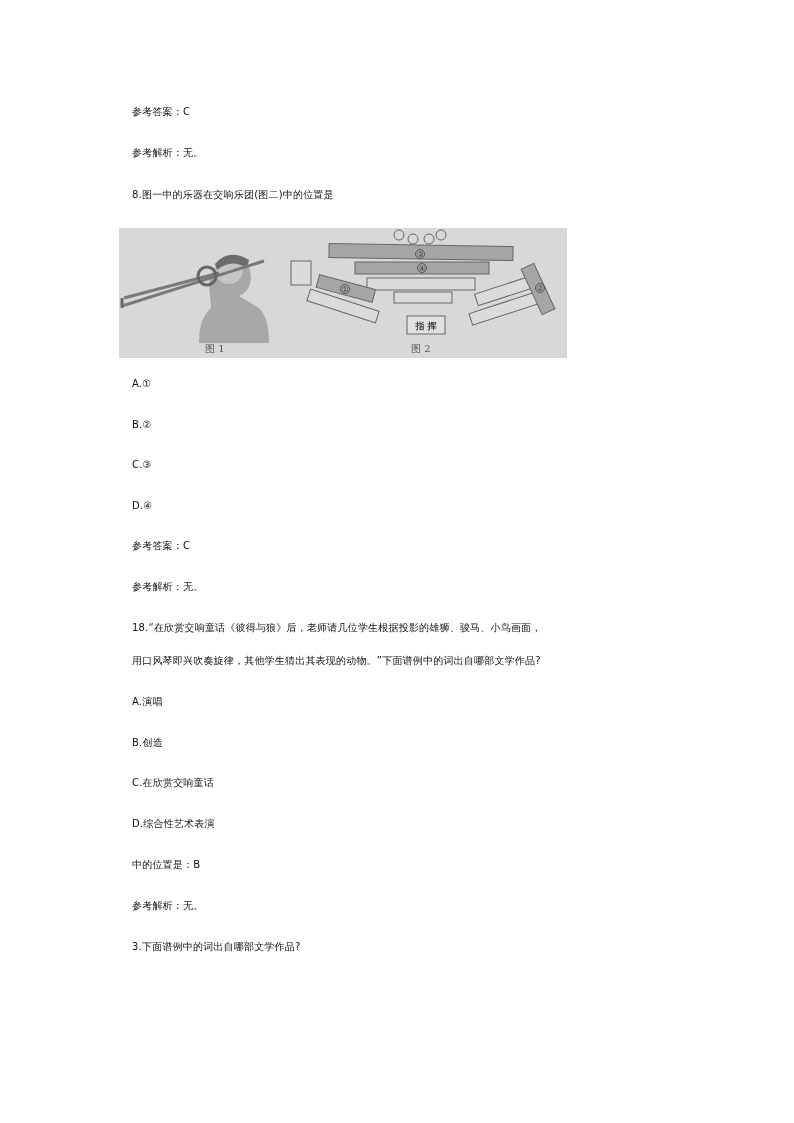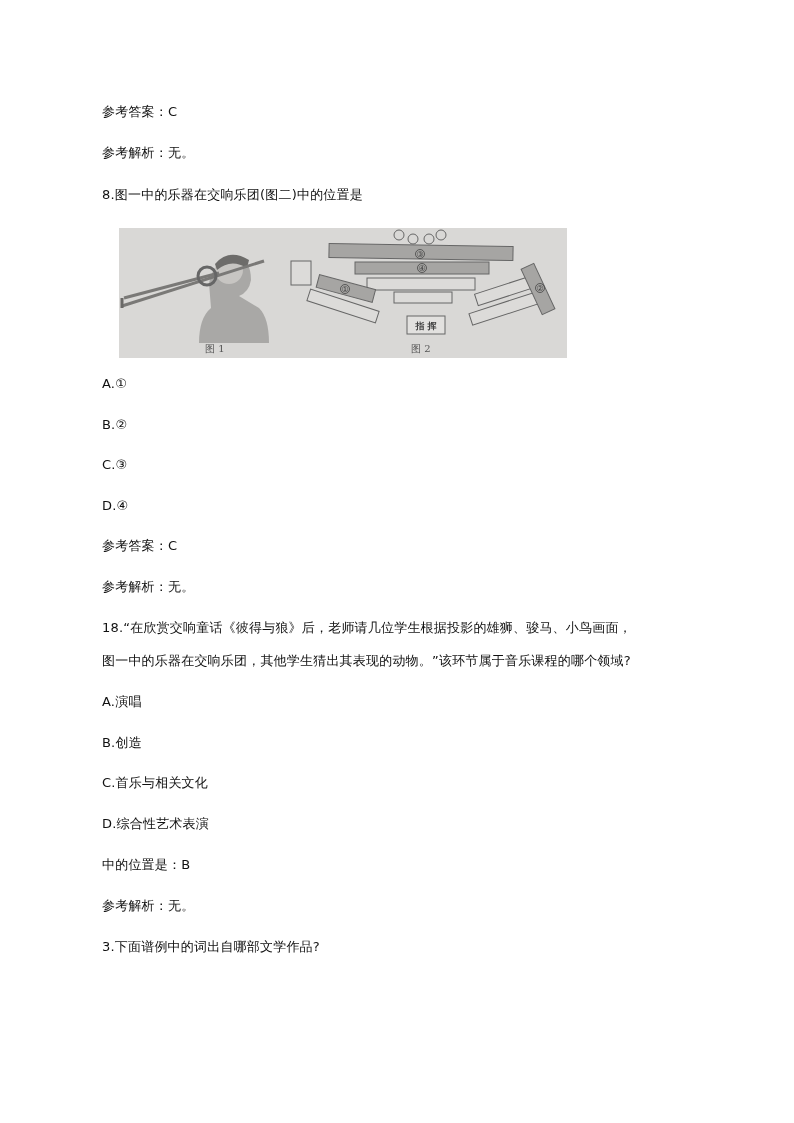--- a/index.html
+++ b/index.html
@@ -1,18 +1,18 @@
 <!DOCTYPE html>
 <html><head>
 <meta charset="utf-8">
 <style>
   html, body { margin: 0; padding: 0; background: #ffffff; }
   body { width: 794px; height: 1123px; position: relative; overflow: hidden;
          font-family: "DejaVu Sans", "Liberation Sans", sans-serif; color: #111; }
-  .line { position: absolute; left: 102px; font-size: 13px; line-height: 16px; white-space: nowrap; letter-spacing: 0.2px; }
+  .line { position: absolute; left: 132px; font-size: 10px; line-height: 16px; white-space: nowrap; letter-spacing: 0.2px; }
   .figure { position: absolute; left: 119px; top: 228px; width: 448px; height: 130px;
             background: #d9d8d6; overflow: hidden; }
   .figure svg { display: block; }
 </style>
 </head>
 <body>
 
 <div class="line" style="top:104px">参考答案：C</div>
 <div class="line" style="top:145px">参考解析：无。</div>
 
@@ -65,22 +65,22 @@
 </div>
 
 <div class="line" style="top:376px">A.①</div>
 <div class="line" style="top:417px">B.②</div>
 <div class="line" style="top:457px">C.③</div>
 <div class="line" style="top:498px">D.④</div>
 <div class="line" style="top:538px">参考答案：C</div>
 <div class="line" style="top:579px">参考解析：无。</div>
 
 <div class="line" style="top:620px">18.“在欣赏交响童话《彼得与狼》后，老师请几位学生根据投影的雄狮、骏马、小鸟画面，</div>
-<div class="line" style="top:653px">图一中的乐器在交响乐团，其他学生猜出其表现的动物。”该环节属于音乐课程的哪个领域?</div>
+<div class="line" style="top:653px">用口风琴即兴吹奏旋律，其他学生猜出其表现的动物。”下面谱例中的词出自哪部文学作品?</div>
 
 <div class="line" style="top:694px">A.演唱</div>
 <div class="line" style="top:735px">B.创造</div>
-<div class="line" style="top:775px">C.首乐与相关文化</div>
+<div class="line" style="top:775px">C.在欣赏交响童话</div>
 <div class="line" style="top:816px">D.综合性艺术表演</div>
 <div class="line" style="top:857px">中的位置是：B</div>
 <div class="line" style="top:898px">参考解析：无。</div>
 
 <div class="line" style="top:939px">3.下面谱例中的词出自哪部文学作品?</div>
 
 </body></html>

